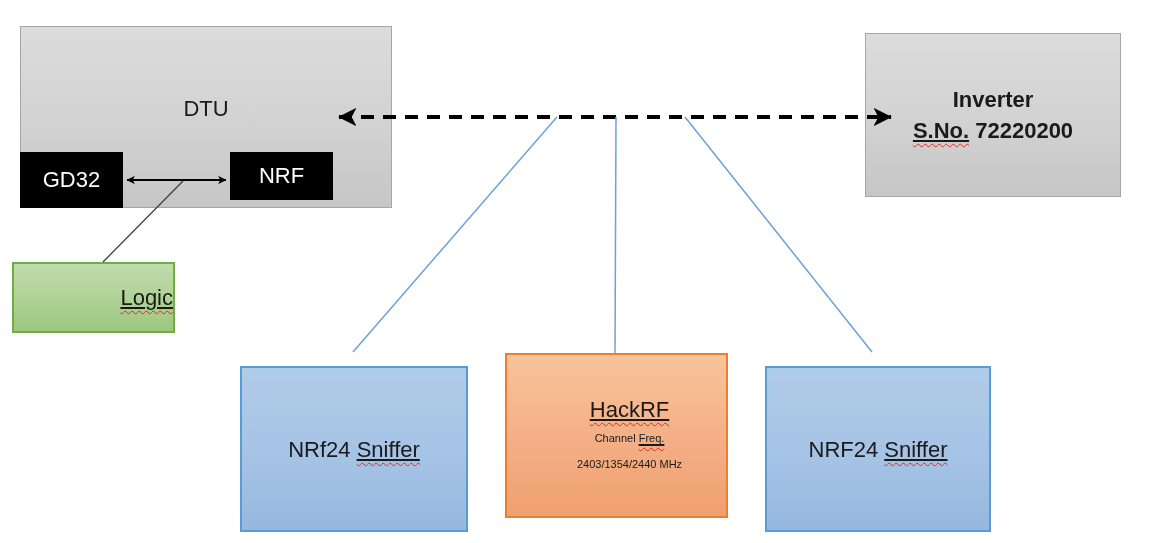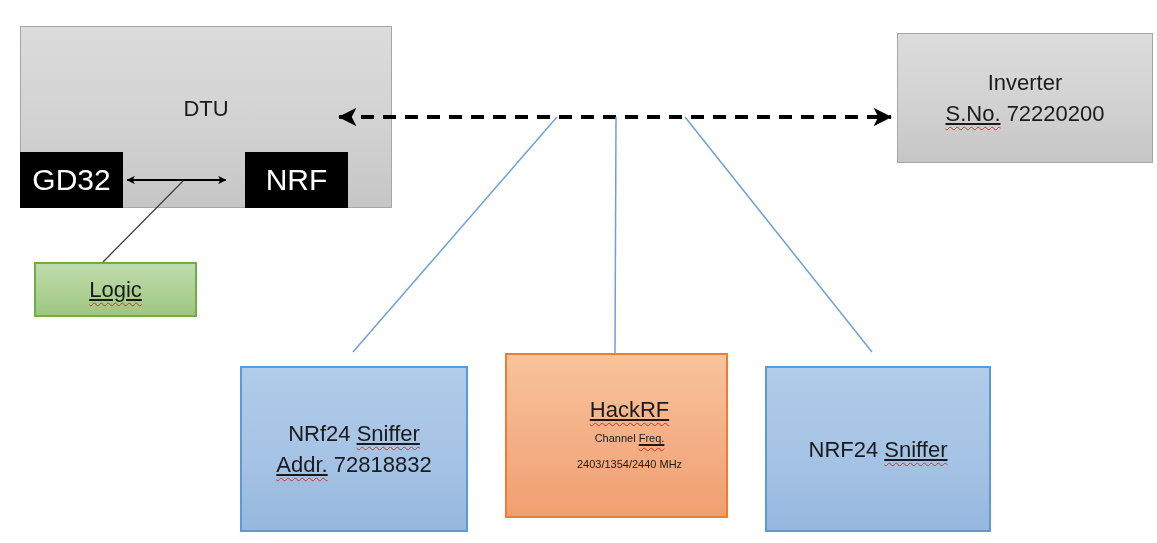--- a/index.html
+++ b/index.html
@@ -21,21 +21,21 @@
     text-align: center;
     box-sizing: border-box;
   }
   .gray-box {
     background: linear-gradient(to bottom, #dcdcdc 0%, #d2d2d2 55%, #c6c6c6 100%);
     border: 1px solid #a6a6a6;
   }
   .black-box {
     background: #000000;
     color: #ffffff;
-    font-size: 30px;
+    font-size: 22px;
   }
   .green-box {
     background: linear-gradient(to bottom, #c0dcad 0%, #aed194 55%, #9cc77f 100%);
     border: 2px solid #70ad47;
   }
   .blue-box {
     background: linear-gradient(to bottom, #b1cce9 0%, #a5c3e5 55%, #96b8de 100%);
     border: 2px solid #5b9bd5;
     margin-top: 14px;
   }
@@ -74,36 +74,35 @@
 <div id="canvas">
 
   <div class="node gray-box txt-main" style="left:20px; top:26px; width:372px; height:182px; padding-bottom:18px;">
     <div>DTU</div>
   </div>
 
   <div class="node black-box" style="left:20px; top:152px; width:103px; height:56px;">
     <div>GD32</div>
   </div>
 
-  <div class="node black-box" style="left:230px; top:152px; width:103px; height:56px;margin-left:15px;">
+  <div class="node black-box" style="left:230px; top:152px; width:103px; height:48px;">
     <div>NRF</div>
   </div>
 
-  <div class="node green-box txt-main" style="left:34px; top:262px; width:163px; height:55px;">
+  <div class="node green-box txt-main" style="left:12px; top:262px; width:163px; height:71px;align-items:flex-end;">
     <div><span class="sq"><span class="ul">Logic</span></span></div>
   </div>
 
-  <div class="node gray-box txt-main" style="left:897px; top:33px; width:256px; height:130px;">
+  <div class="node gray-box txt-main" style="left:865px; top:33px; width:256px; height:164px;font-weight:bold;">
     <div>Inverter</div>
     <div><span class="sq"><span class="ul">S.No.</span></span><span> 72220200</span></div>
   </div>
 
   <div class="node blue-box txt-main" style="left:240px; top:352px; width:228px; height:166px;">
     <div><span>NRf24 </span><span class="sq"><span class="ul">Sniffer</span></span></div>
-    <div><span class="sq"><span class="ul">Addr.</span></span><span> 72818832</span></div>
   </div>
 
   <div class="node orange-box" style="left:505px; top:353px; width:223px; height:165px;padding-left:26px;">
     <div class="txt-main"><span class="sq"><span class="ul">HackRF</span></span></div>
     <div class="txt-small"><span>Channel </span><span class="sq"><span class="ul">Freq.</span></span></div>
     <div class="txt-small">2403/1354/2440 MHz</div>
   </div>
 
   <div class="node blue-box txt-main" style="left:765px; top:352px; width:226px; height:166px;">
     <div><span>NRF24 </span><span class="sq"><span class="ul">Sniffer</span></span></div>

